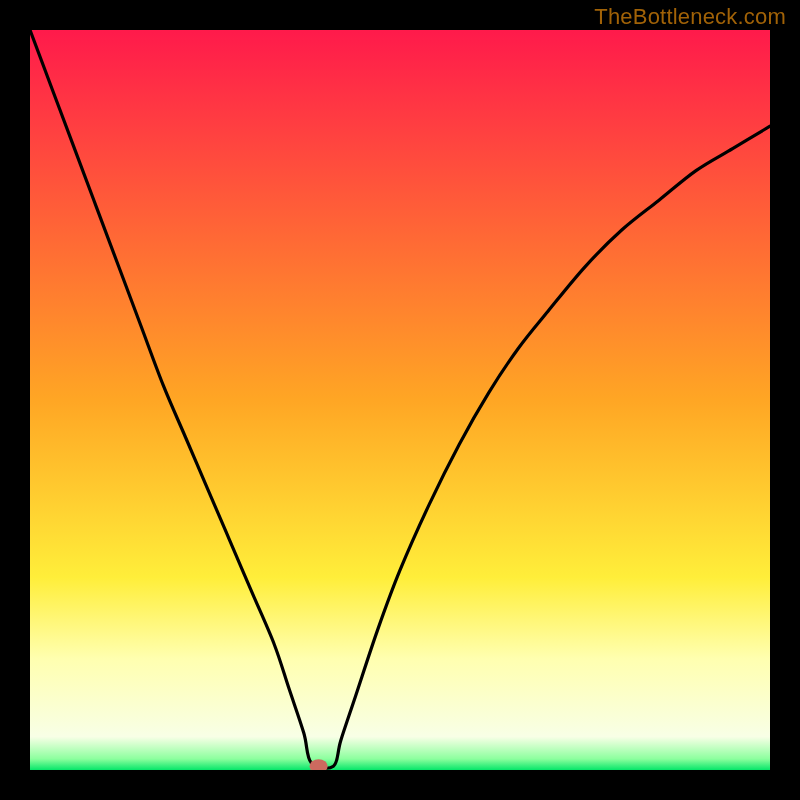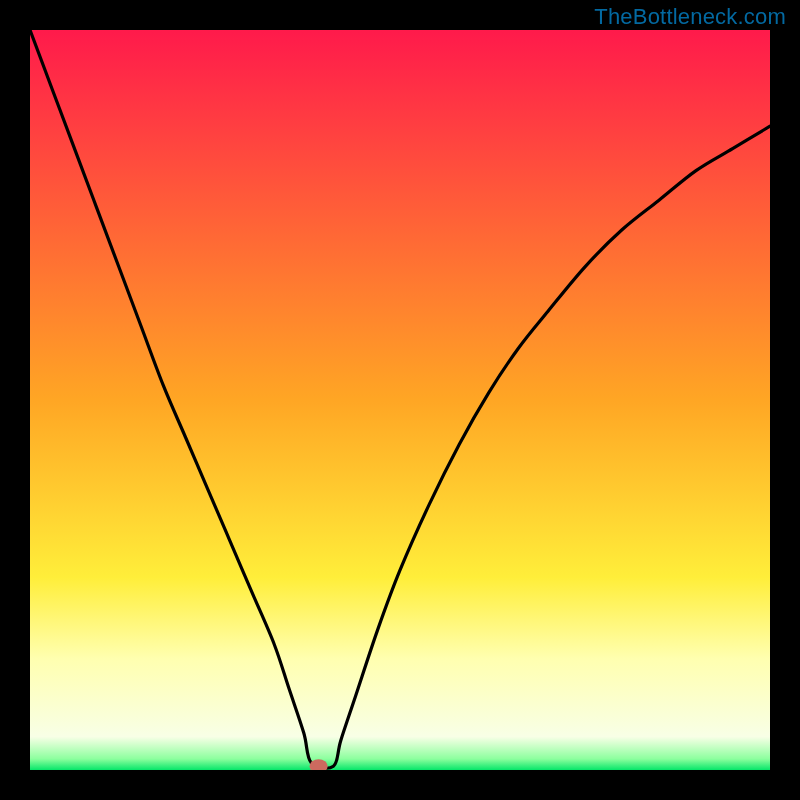--- a/index.html
+++ b/index.html
@@ -13,21 +13,21 @@
   .frame {
     width: 800px;
     height: 800px;
     background: #000;
     position: relative;
   }
   .watermark {
     position: absolute;
     top: 4px;
     right: 14px;
-    color: #0369a1;
+    color: #a16207;
     font-size: 22px;
     font-weight: 400;
     letter-spacing: 0.2px;
     z-index: 10;
   }
   .plot-wrap {
     position: absolute;
     left: 30px;
     top: 30px;
     width: 740px;

